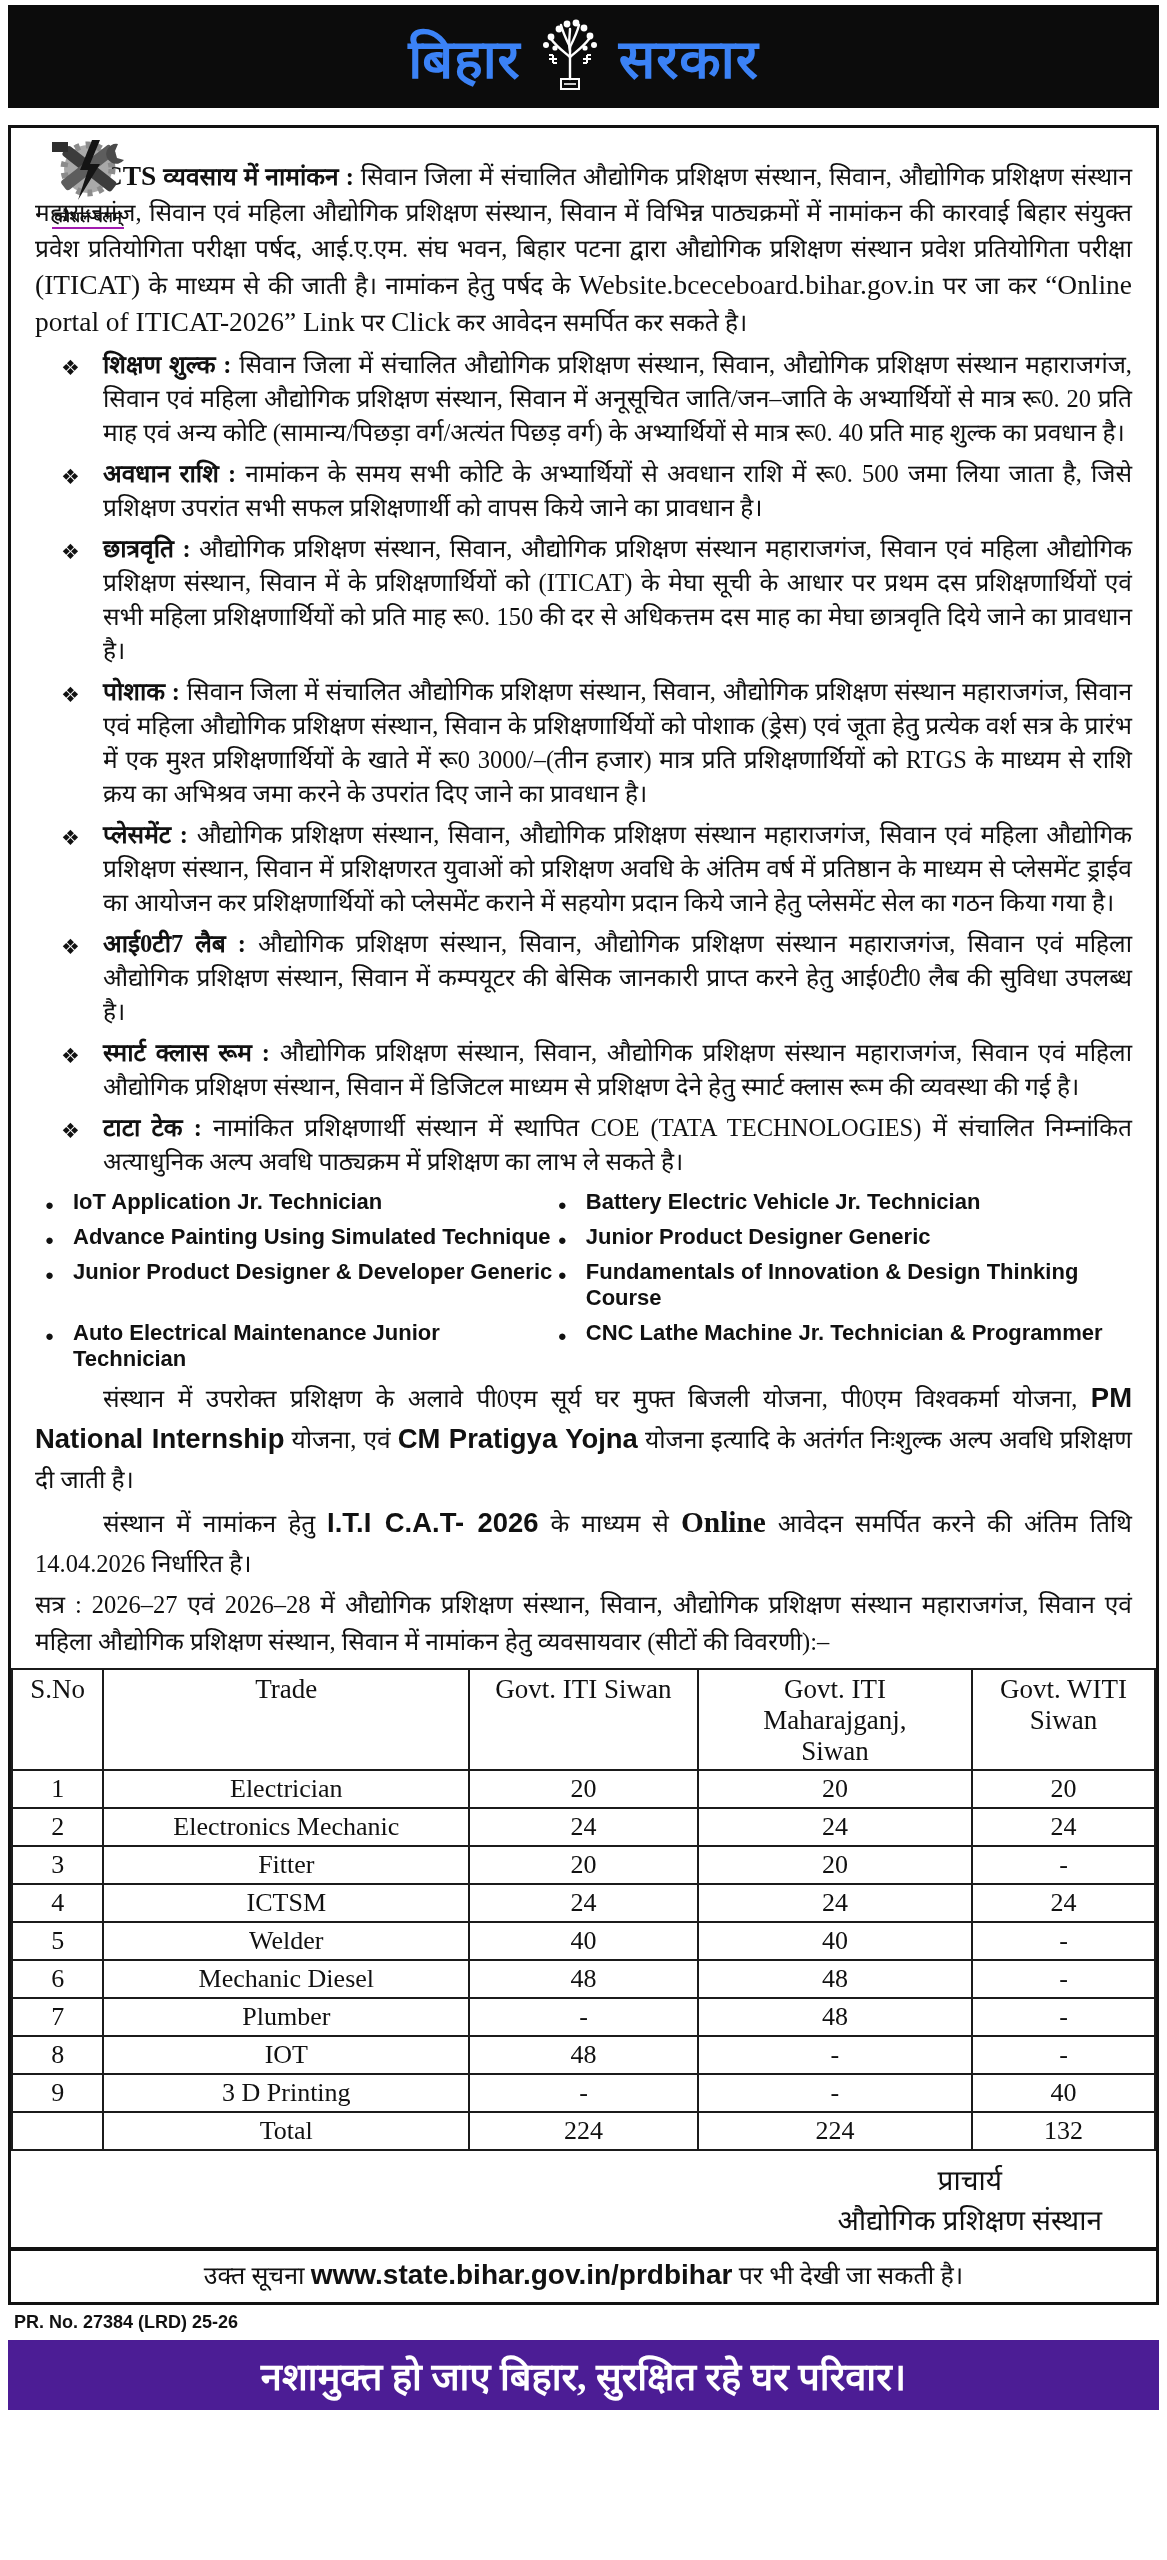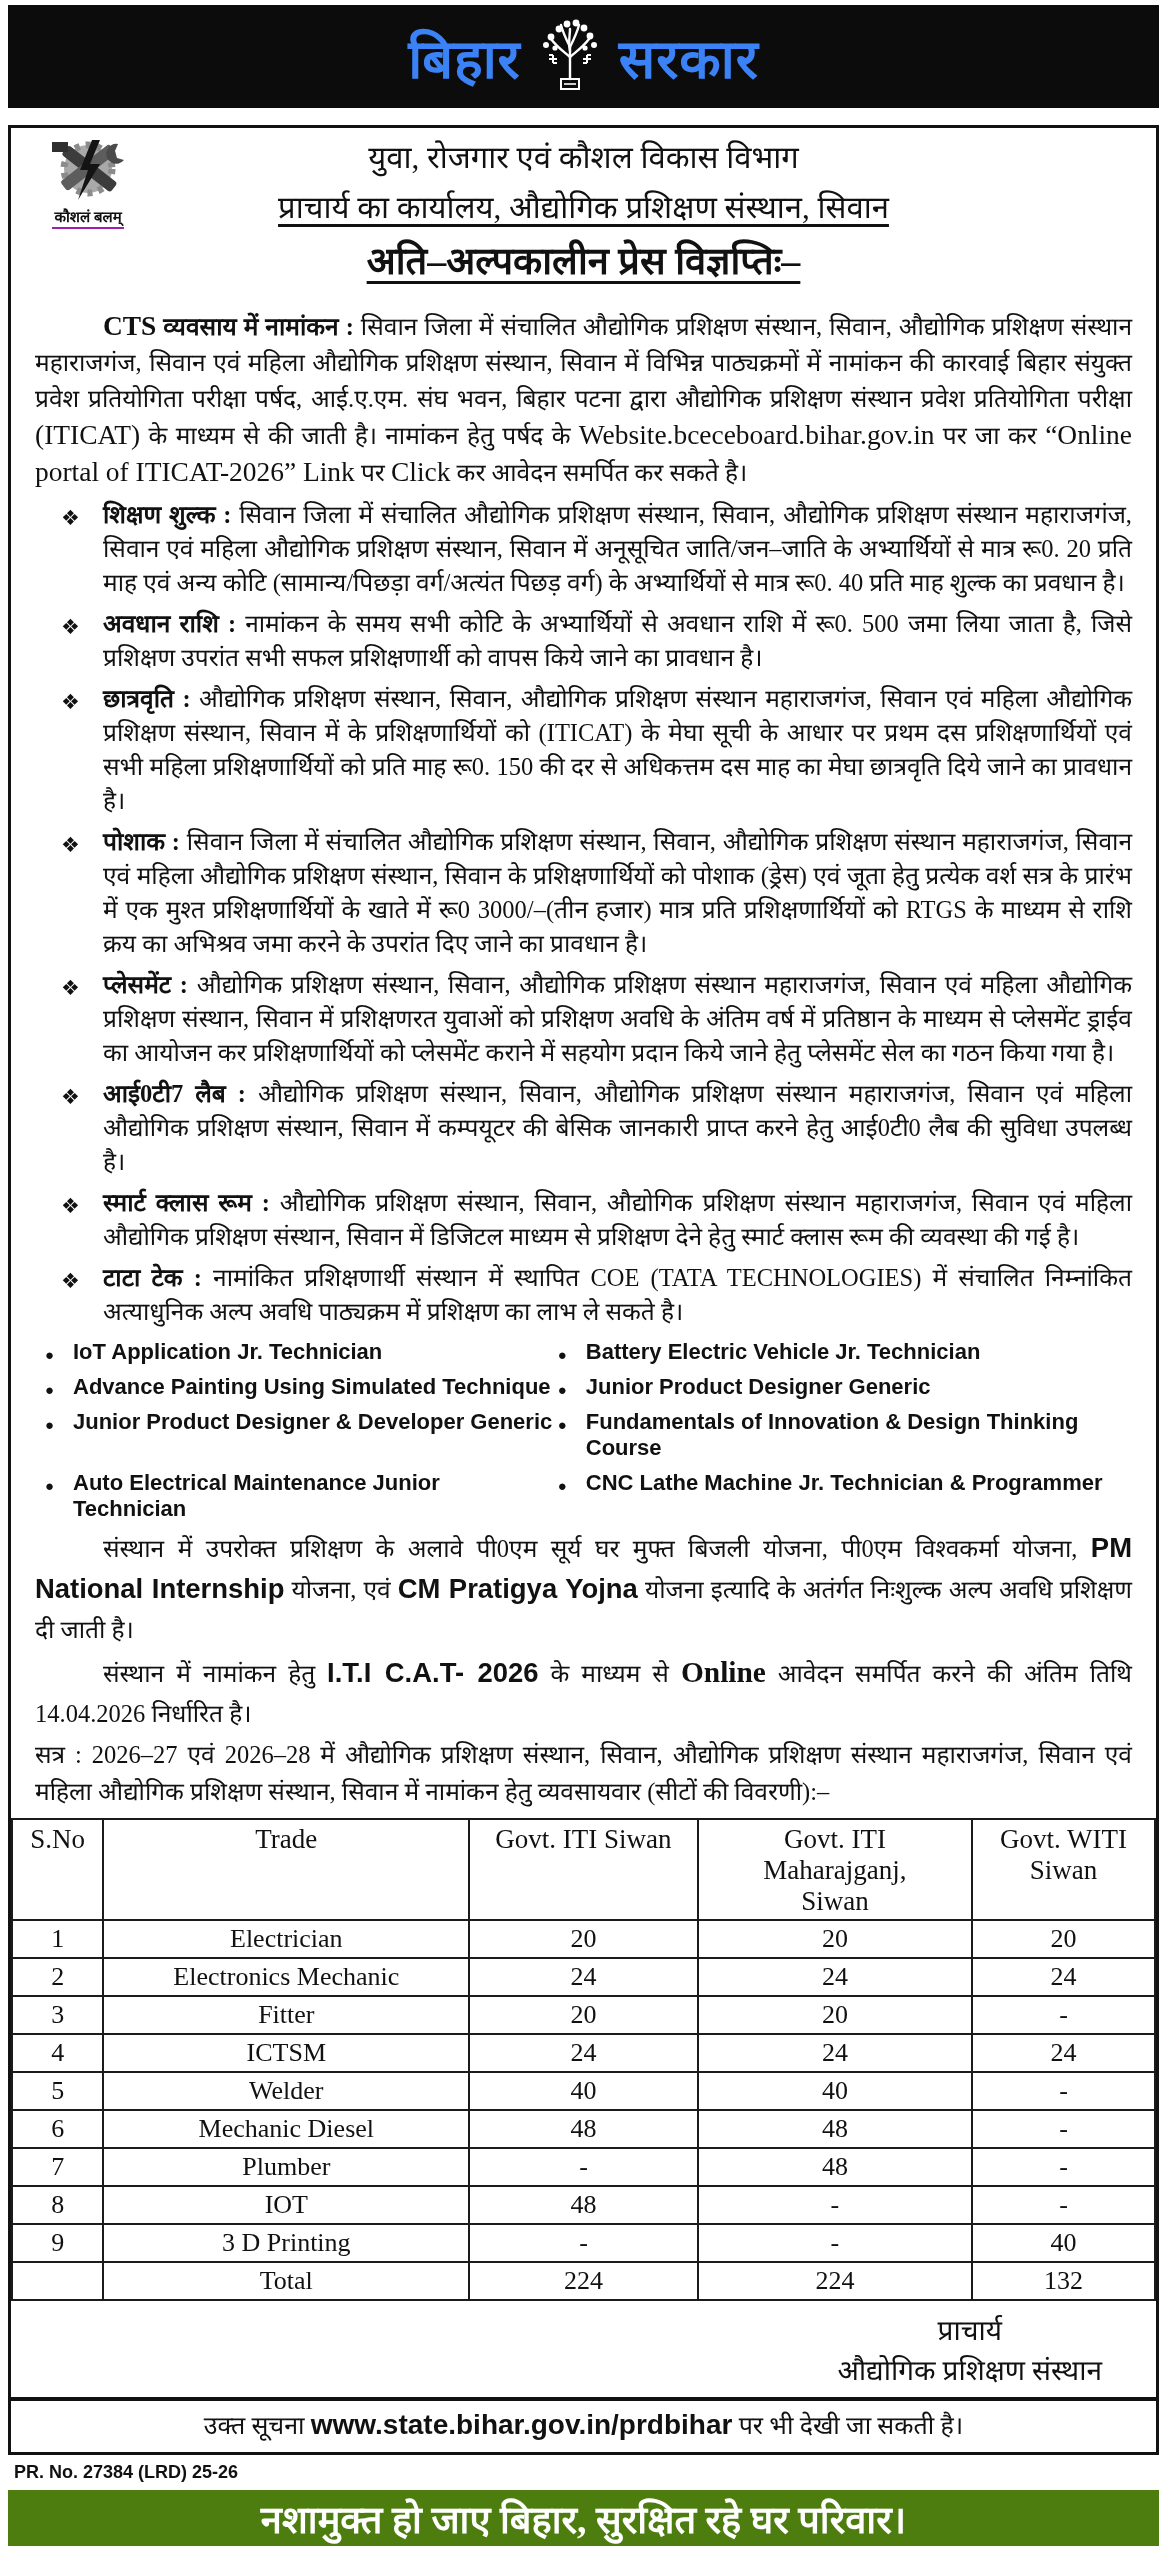--- a/index.html
+++ b/index.html
@@ -66,21 +66,21 @@
   
   .signature { text-align:right; padding:10px 30px 6px 0; }
   .signature .sig-block { display:inline-block; text-align:center; font-size:28px; line-height:40px; }
   .sep-line { border-top:4px solid #111; margin:0 -24px; }
   .footer-note { text-align:center; font-size:25px; line-height:34px; padding:7px 0 9px; }
   .pr-line {
     margin:7px 8px 0 14px; font-family:"Liberation Sans","DejaVu Sans",sans-serif;
     font-weight:bold; font-size:18px;
   }
   .bottom-banner {
-    margin:7px 8px 0; height:56px; background:#4d7c0f; color:#fff;
+    margin:7px 8px 0; height:70px; background:#4c1d95; color:#fff;
     display:flex; align-items:center; justify-content:center;
     font-size:38px; font-weight:bold;
   }
 </style>
 </head>
 <body>
 
 <div class="top-banner">
   <span class="banner-word">बिहार</span>
   <span>
@@ -126,25 +126,20 @@
         <rect x="18" y="24" width="62" height="12" rx="3" transform="rotate(38 48 31)" fill="#3c3c3c"></rect>
         <rect x="18" y="24" width="62" height="12" rx="3" transform="rotate(-38 48 31)" fill="#5d5d5d"></rect>
         <path d="M78 6 a10 10 0 1 0 6 16 l-7 -2 -2 -7 z" fill="#4a4a4a"></path>
         <rect x="12" y="4" width="16" height="10" fill="#2f2f2f"></rect>
         <polygon points="52,2 40,32 48,32 38,62 60,26 50,26 60,2" fill="#141414"></polygon>
       </svg>
     </span><br>
     <span class="emblem-caption">कौशलं बलम्</span>
   </div>
 
-  <div class="letterhead">
-    <div class="lh1">युवा, रोजगार एवं कौशल विकास विभाग</div>
-    <div class="lh2">प्राचार्य का कार्यालय, औद्योगिक प्रशिक्षण संस्थान, सिवान</div>
-    <div class="lh3">अति–अल्पकालीन प्रेस विज्ञप्तिः–</div>
-  </div>
 
   <p class="para intro"><span class="b lg">CTS</span><span class="b"> व्यवसाय में नामांकन : </span><span>सिवान जिला में संचालित औद्योगिक प्रशिक्षण संस्थान, सिवान, औद्योगिक प्रशिक्षण संस्थान महाराजगंज, सिवान एवं महिला औद्योगिक प्रशिक्षण संस्थान, सिवान में विभिन्न पाठ्यक्रमों में नामांकन की कारवाई बिहार संयुक्त प्रवेश प्रतियोगिता परीक्षा पर्षद, आई.ए.एम. संघ भवन, बिहार पटना द्वारा औद्योगिक प्रशिक्षण संस्थान प्रवेश प्रतियोगिता परीक्षा </span><span class="lg">(ITICAT)</span><span> के माध्यम से की जाती है। नामांकन हेतु पर्षद के </span><span class="lg">Website.bceceboard.bihar.gov.in</span><span> पर जा कर </span><span class="lg">“Online portal of ITICAT-2026” Link</span><span> पर </span><span class="lg">Click</span><span> कर आवेदन समर्पित कर सकते है।</span></p>
 
   <div id="bullet-list">
     <div class="bullet-item">
       <span class="marker">❖</span>
       <span class="b lbl">शिक्षण शुल्क : </span><span>सिवान जिला में संचालित औद्योगिक प्रशिक्षण संस्थान, सिवान, औद्योगिक प्रशिक्षण संस्थान महाराजगंज, सिवान एवं महिला औद्योगिक प्रशिक्षण संस्थान, सिवान में अनूसूचित जाति/जन–जाति के अभ्यार्थियों से मात्र रू0. 20 प्रति माह एवं अन्य कोटि (सामान्य/पिछड़ा वर्ग/अत्यंत पिछड़ वर्ग) के अभ्यार्थियों से मात्र रू0. 40 प्रति माह शुल्क का प्रवधान है।</span>
     </div>
 
     <div class="bullet-item">

